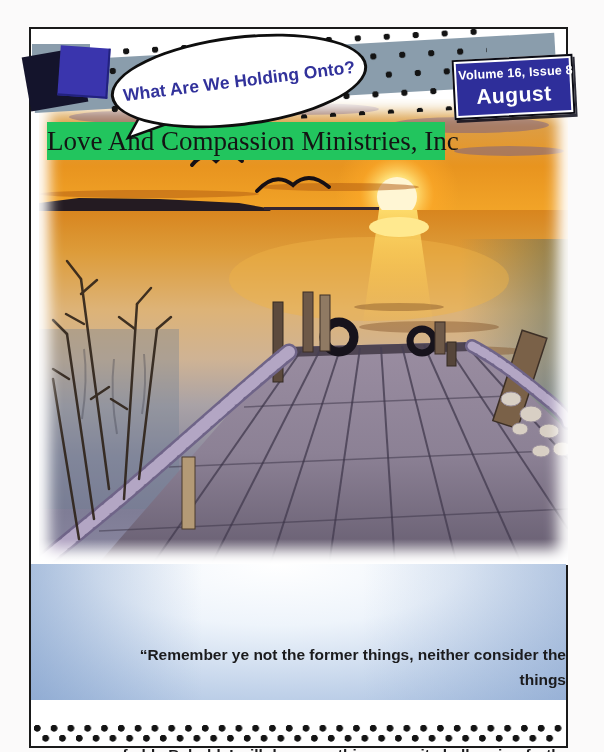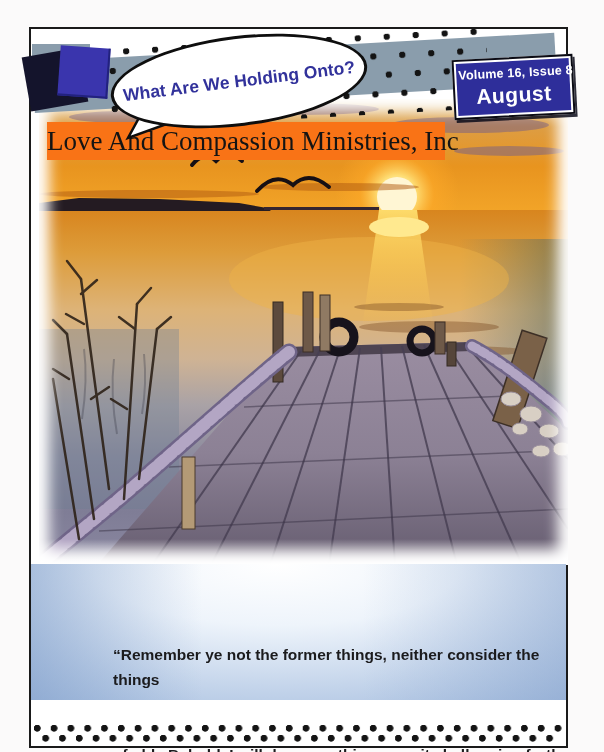--- a/index.html
+++ b/index.html
@@ -22,41 +22,41 @@
       background-image:
         radial-gradient(circle at 3px 3px,var(--dot-black) 2.9px,transparent 3.6px),
         radial-gradient(circle at 3px 3px,var(--dot-black) 2.9px,transparent 3.6px);
       background-size:29px 38px;background-position:0 0,14.5px 19px;}
   .sq{position:absolute;}
   .sq.gray{left:1px;top:15px;width:58px;height:60px;background:var(--banner-gray);z-index:4;}
   .sq.navy{left:-5px;top:23px;width:58px;height:55px;background:var(--navy-square);
       transform:rotate(-10deg);z-index:5;}
   .sq.royal{left:28px;top:18px;width:48px;height:48px;background:var(--royal-square);
       border-right:2px solid #22227e;border-bottom:2px solid #22227e;transform:rotate(4deg);z-index:6;}
-  .title-box{position:absolute;left:16px;top:93px;width:398px;height:38px;background:#f97316;
+  .title-box{position:absolute;left:16px;top:93px;width:398px;height:38px;background:#22c55e;
       z-index:6;text-align:center;line-height:38px;font-family:"Liberation Serif",serif;
       font-size:27px;color:#141414;white-space:nowrap;}
   .tail{position:absolute;left:89px;top:61px;z-index:7;}
   .bubble{position:absolute;left:79px;top:7px;width:252px;height:84px;z-index:8;
       background:#ffffff;border:3px solid #0e0e0e;border-radius:50%;
       transform:rotate(-7deg);display:flex;align-items:center;justify-content:center;}
   .bubble-text{font-size:17.5px;font-weight:bold;color:var(--bubble-text);white-space:nowrap;}
   .vol-box{position:absolute;left:422px;top:28px;width:113px;z-index:8;
       transform:rotate(-3deg);background:#ffffff;padding:2px;border:2px solid #0b0b14;
       box-shadow:2px 3px 0 rgba(10,10,25,.85);}
   .vol-inner{background:var(--accent-blue);color:#ffffff;text-align:center;padding:5px 2px 6px 2px;}
   .vol-line{font-size:12.5px;font-weight:bold;letter-spacing:.2px;white-space:nowrap;}
   .vol-month{font-size:21px;font-weight:bold;margin-top:3px;letter-spacing:.5px;}
   
   .quote-band{position:absolute;left:0px;top:535px;width:535px;height:136px;z-index:2;
       background:
         linear-gradient(90deg,rgba(115,148,196,.50),rgba(255,255,255,0) 32%,
                         rgba(255,255,255,0) 62%,rgba(125,155,200,.40)),
         radial-gradient(115% 150% at 46% 0%,#ffffff 0%,#eef4fb 30%,#c2d3ea 62%,
-                        var(--quote-band-edge) 100%);}
+                        var(--quote-band-edge) 100%); text-align: right;}
   .quote-text{position:absolute;left:82px;top:28px;font-size:15.5px;font-weight:bold;
       color:#1b1b1d;line-height:25px;white-space:pre-wrap;}
   
   .bottom-dots{position:absolute;left:2px;top:695px;width:530px;height:22px;z-index:2;
       background-image:
         radial-gradient(circle at 3.2px 3.2px,var(--dot-black) 3.1px,transparent 3.8px),
         radial-gradient(circle at 3.2px 3.2px,var(--dot-black) 3.1px,transparent 3.8px);
       background-size:16.8px 22px;background-repeat:repeat-x;
       background-position:1px 1px,9.4px 11px;}
 </style>

